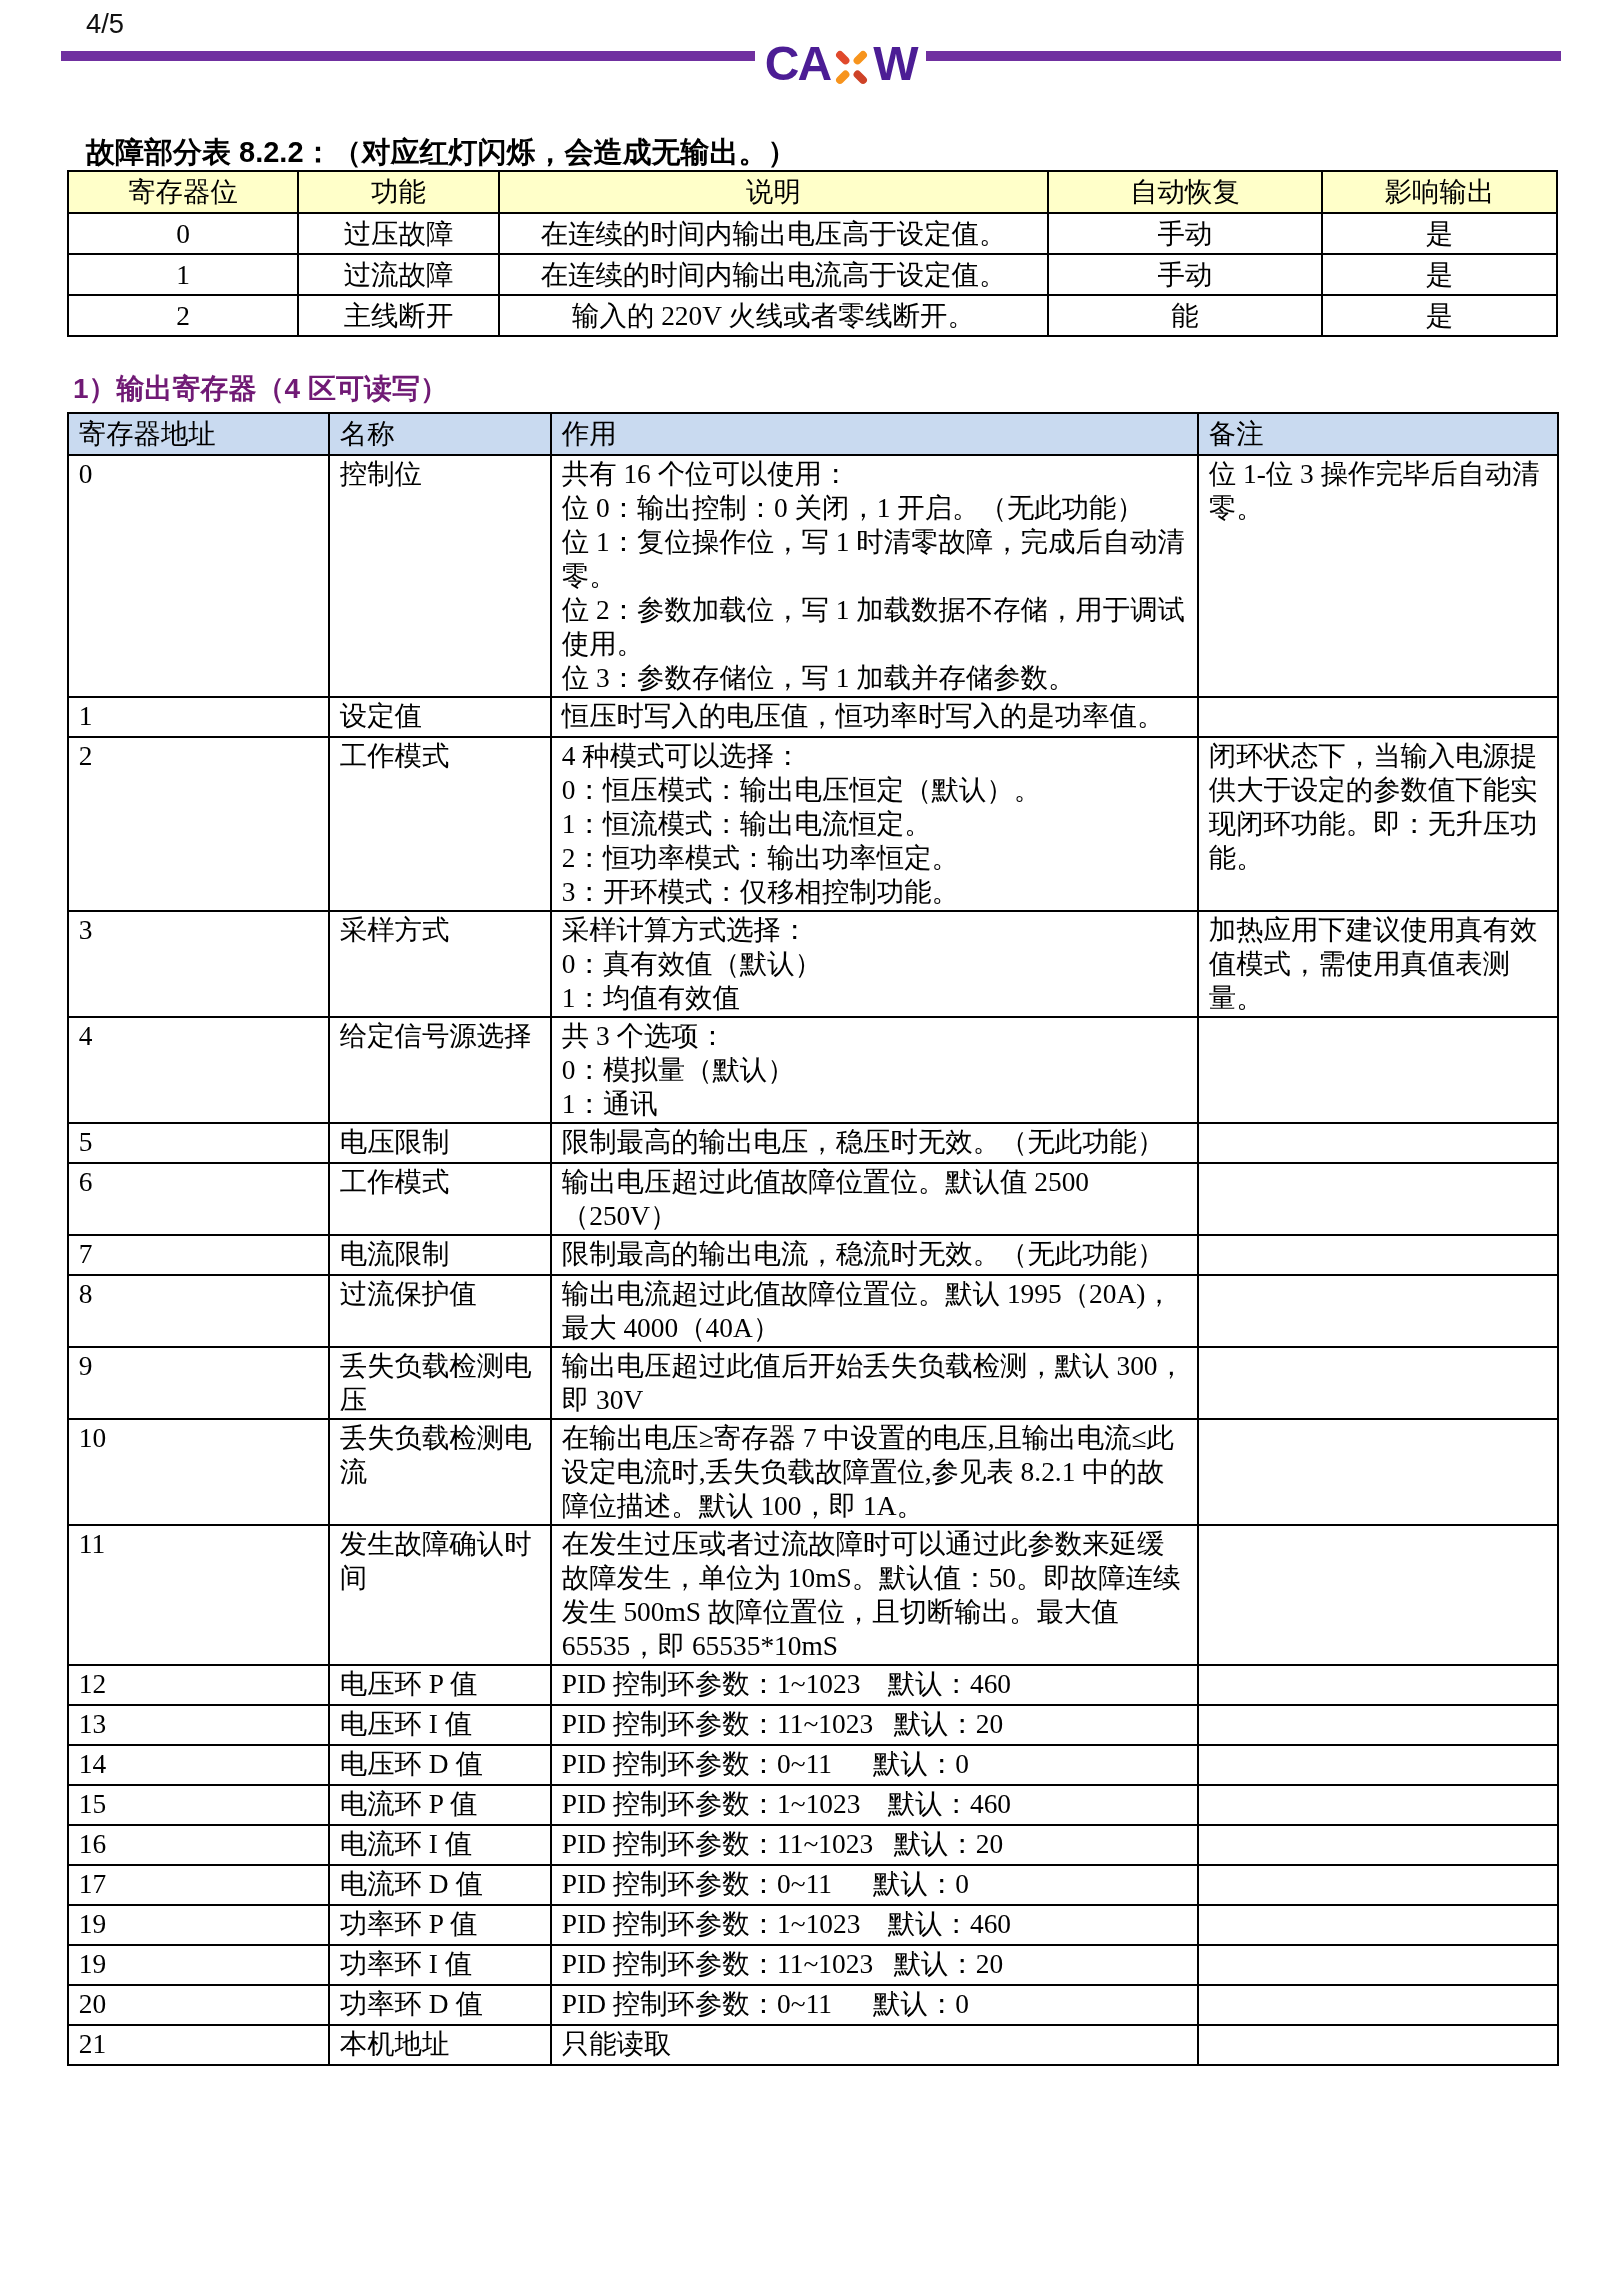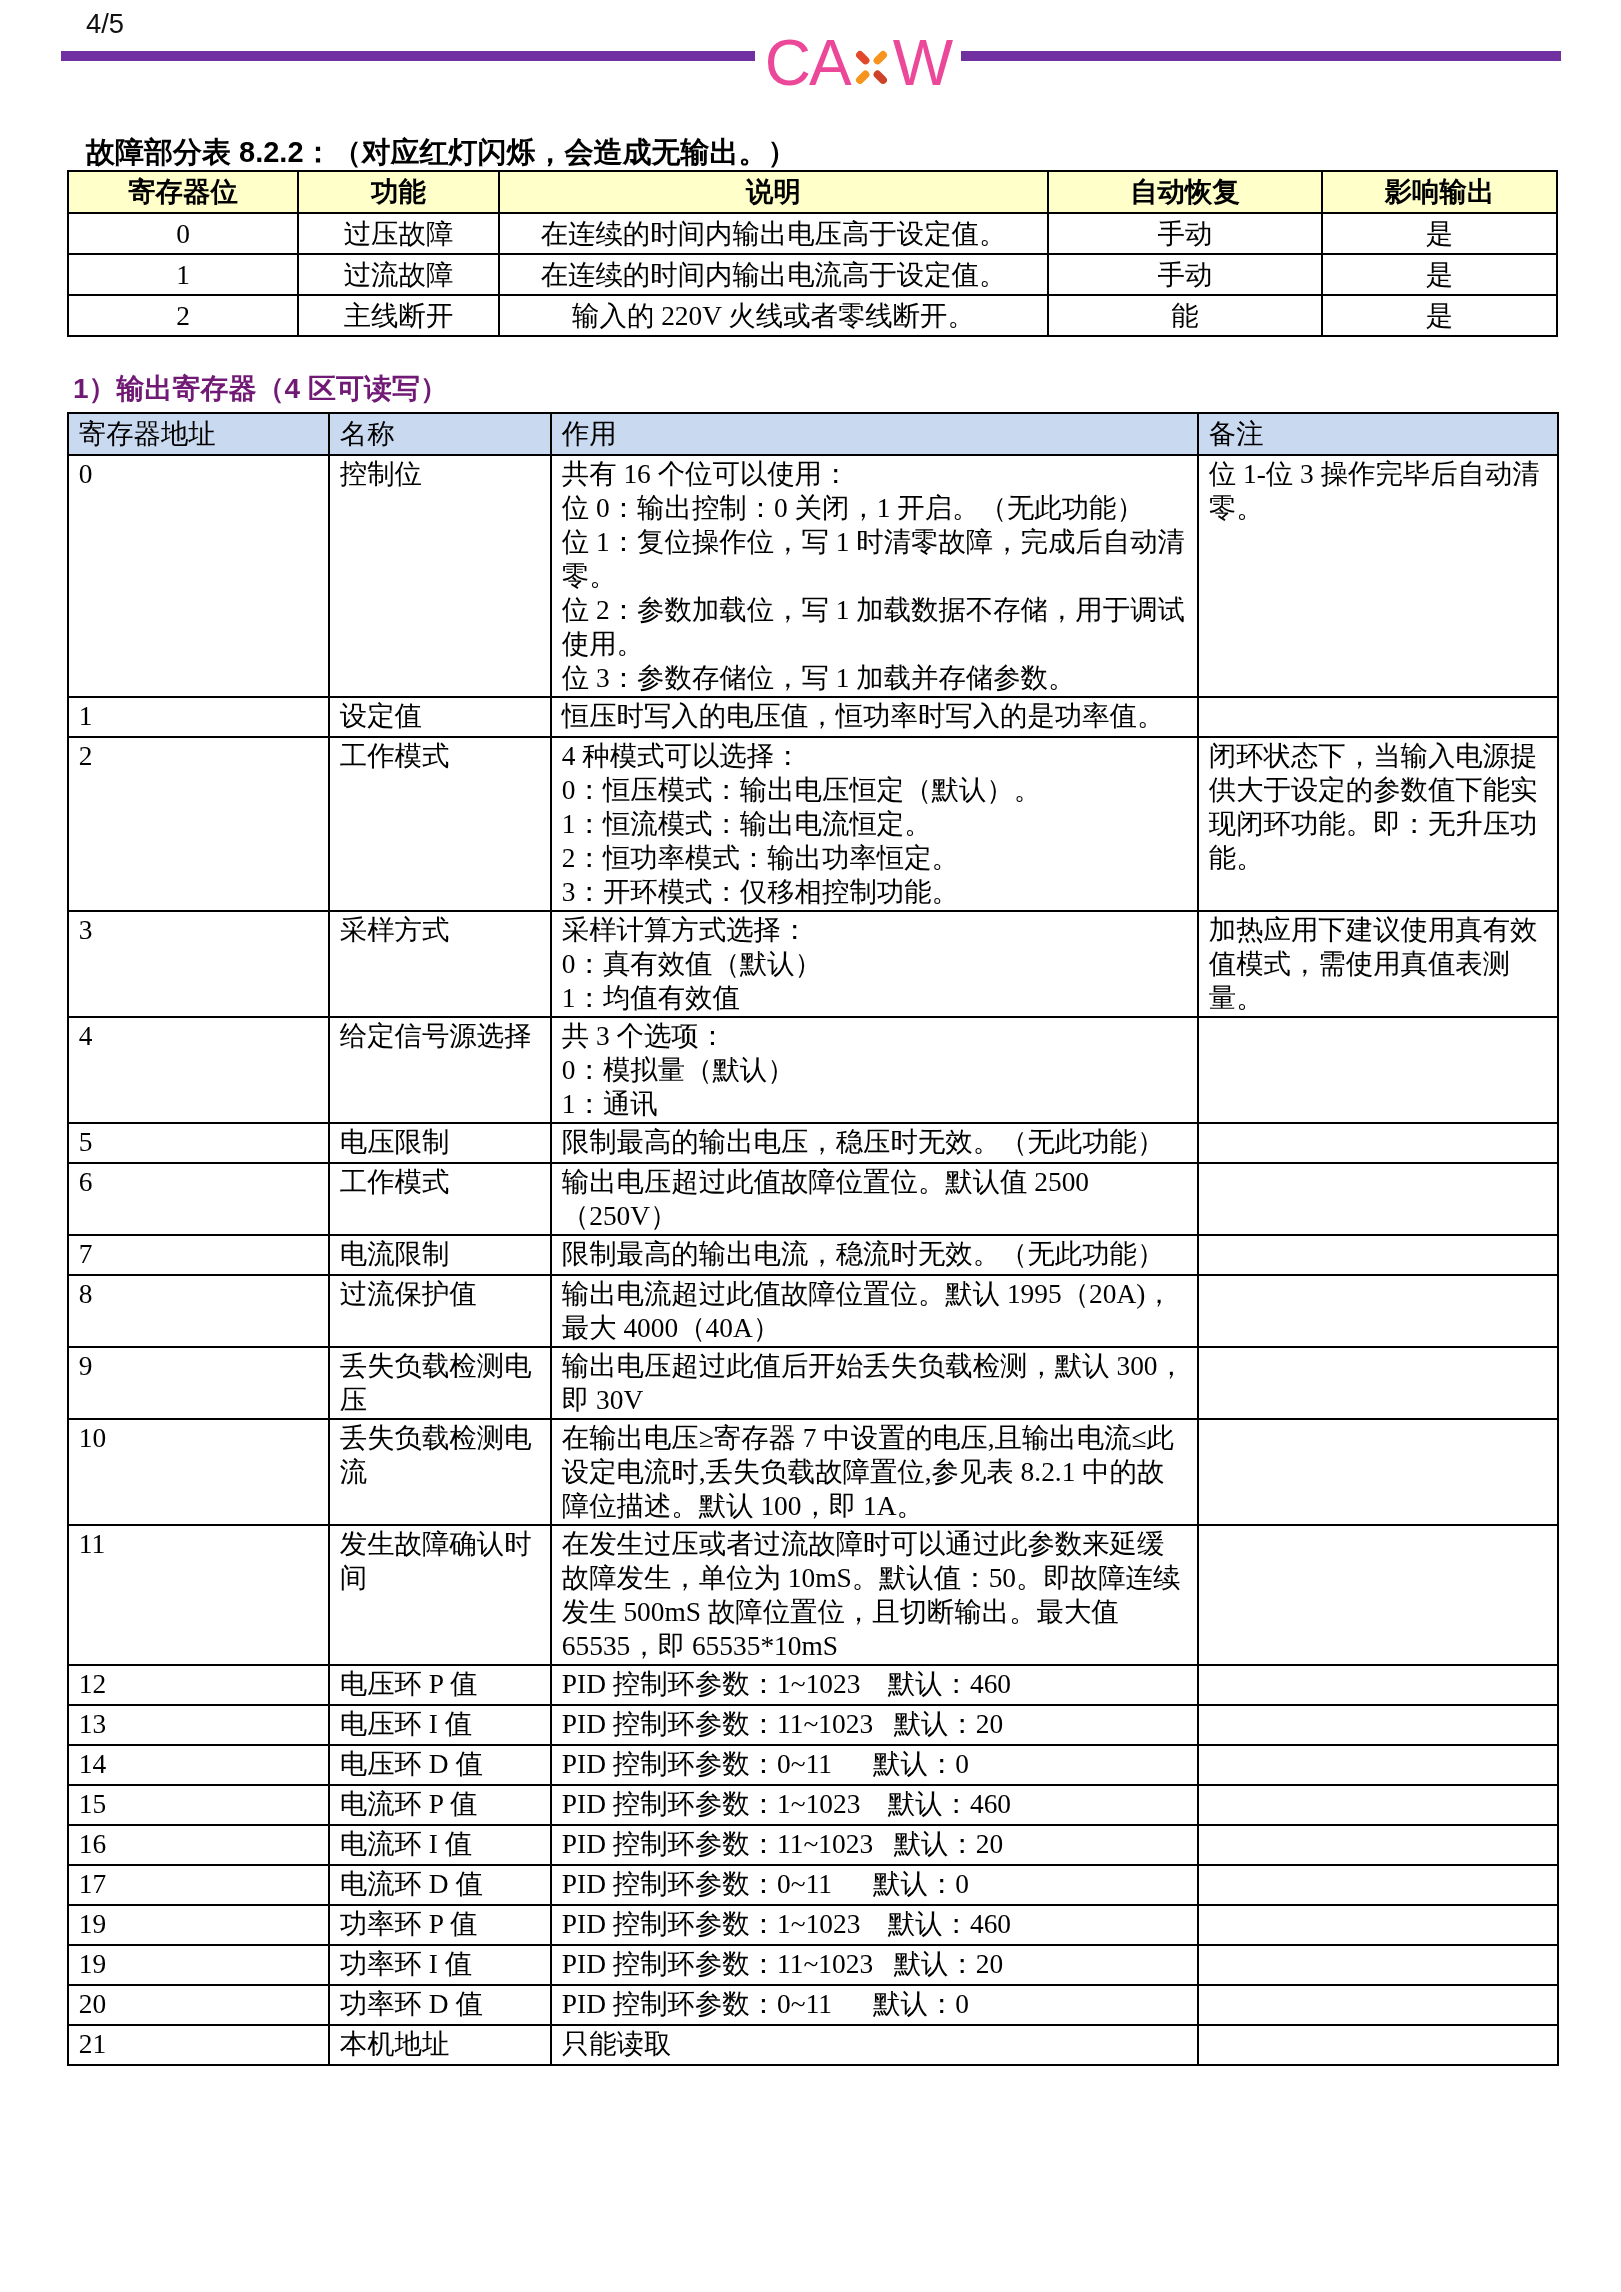--- a/index.html
+++ b/index.html
@@ -23,22 +23,22 @@
   
   .brand-band{position:absolute;left:61px;top:29px;width:1500px;height:69px;}
   .brand-rule{position:absolute;left:0;top:21.6px;width:100%;height:10.8px;background:#7030A0;}
   .brand-logo{
     position:absolute;left:50%;top:0;transform:translateX(-56px);
     background:#ffffff;padding:0 9.8px;height:69px;
     display:flex;align-items:center;gap:2px;
   }
   .logo-txt{
     font-family:"Liberation Sans","DejaVu Sans",sans-serif;
-    font-weight:normal;font-size:64px;line-height:69px;
-    color:#ec4899;letter-spacing:-2px;
+    font-weight:bold;font-size:48px;line-height:69px;
+    color:#4c1d95;letter-spacing:-2px;
   }
   .logo-x{width:39px;height:51px;margin-top:5.9px;}
 
   .h-black{
     position:absolute;left:86px;top:133px;margin:0;
     font-family:"Liberation Sans","DejaVu Sans",sans-serif;
     font-weight:bold;font-size:29px;color:#000;white-space:nowrap;
   }
   .h-blue{
     position:absolute;left:73px;top:370px;margin:0;
@@ -49,21 +49,21 @@
   table{border-collapse:collapse;table-layout:fixed;width:1490px;}
   .t1{position:absolute;left:67px;top:170px;border:2.9px solid #000;}
   .t2{position:absolute;left:67px;top:412px;border:2.9px solid #000;}
 
   .t1 th,.t1 td{
     border:2px solid #000;
     font-size:27.4px;line-height:34px;
     text-align:center;vertical-align:middle;
     padding:1px 5.9px;white-space:pre-wrap;word-break:break-word;
   }
-  .t1 th{background:#FFFFC9;font-weight:bold;height:38px;}
+  .t1 th{background:#FFFFC9;font-weight:normal;height:38px;}
   .t1 td{height:37px;}
 
   .t2 th,.t2 td{
     border:2px solid #000;
     font-size:27.4px;line-height:34px;
     text-align:left;vertical-align:top;
     padding:1px 9.8px;white-space:pre-wrap;word-break:break-word;
   }
   .t2 th{background:#C9DAF0;font-weight:normal;height:38px;vertical-align:middle;}
   .t2 td{height:36px;}

